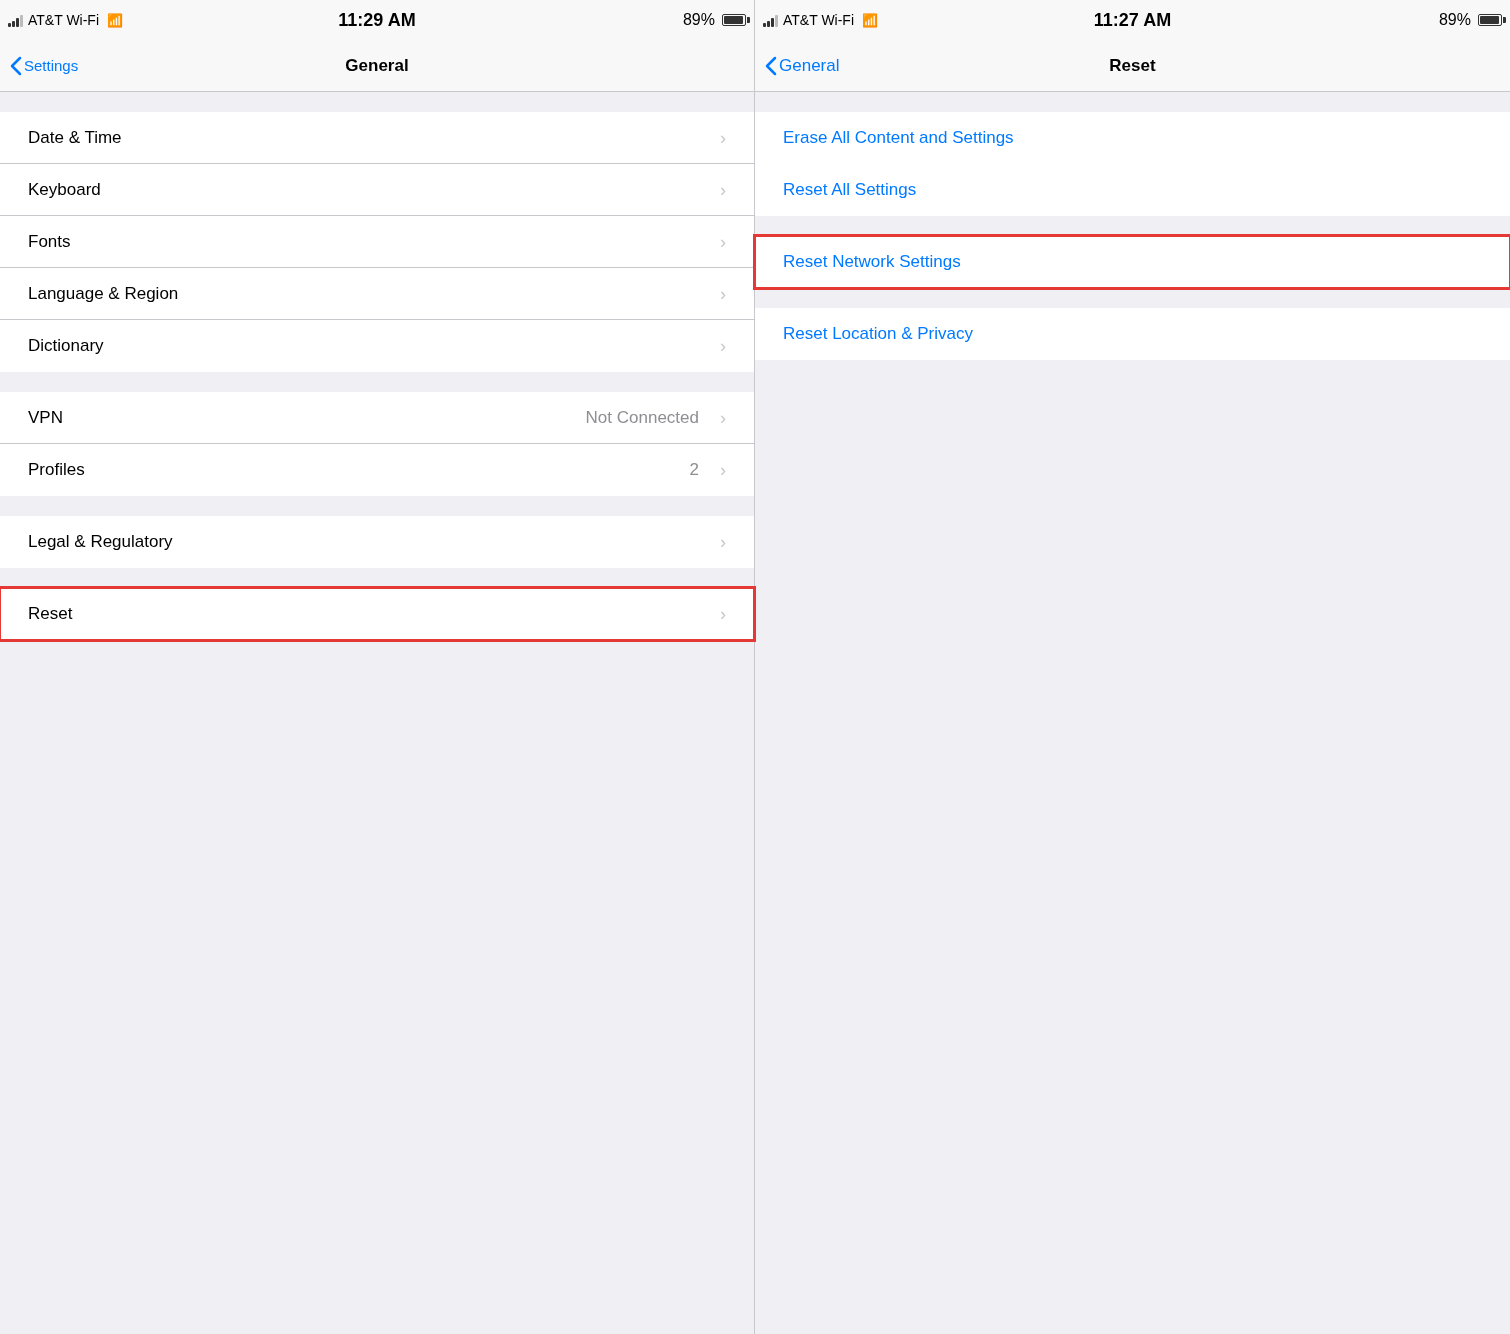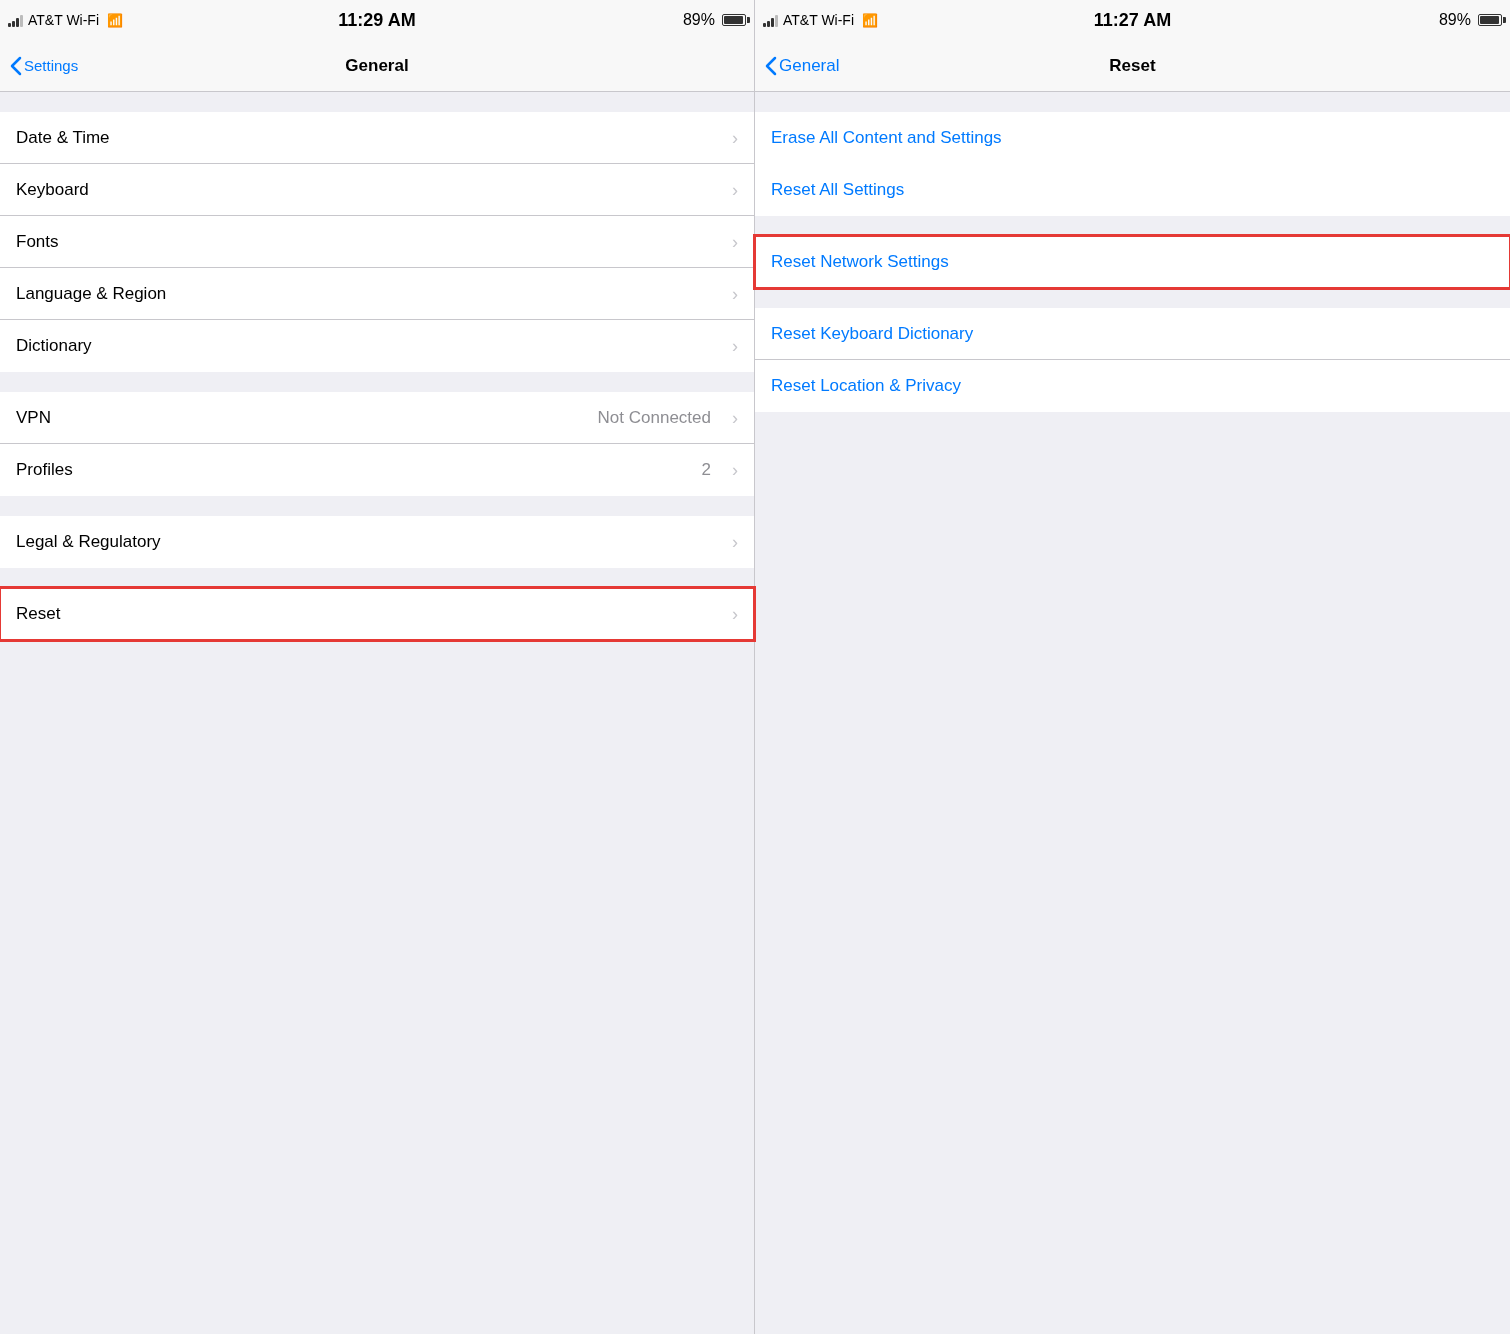--- a/index.html
+++ b/index.html
@@ -116,21 +116,21 @@
 
     
     .list-section {
       background: #fff;
       margin-top: 10px;
     }
     .list-item {
       display: flex;
       align-items: center;
       justify-content: space-between;
-      padding: 0 16px;
+      padding: 0 28px;
       height: 52px;
       border-bottom: 1px solid #c8c7cc;
       background: #fff;
       cursor: pointer;
     }
     .list-item:last-child {
       border-bottom: none;
     }
     .list-item-label {
       font-size: 17px;
@@ -354,22 +354,19 @@
 
   <div class="list-section">
     <div class="list-item list-item-blue highlight-red" style="border-bottom:none;">
       <span class="list-item-label">Reset Network Settings</span>
     </div>
   </div>
 
   <div class="reset-group-separator"></div>
 
   <div class="list-section">
-    <div class="list-item list-item-blue">
-      <span class="list-item-label">Reset Keyboard Dictionary</span>
-    </div>
     <div class="list-item list-item-blue" style="border-bottom:none;">
       <span class="list-item-label">Reset Location &amp; Privacy</span>
     </div>
   </div>
 
   <div class="bottom-space"></div>
 </div>
 
 </body></html>

